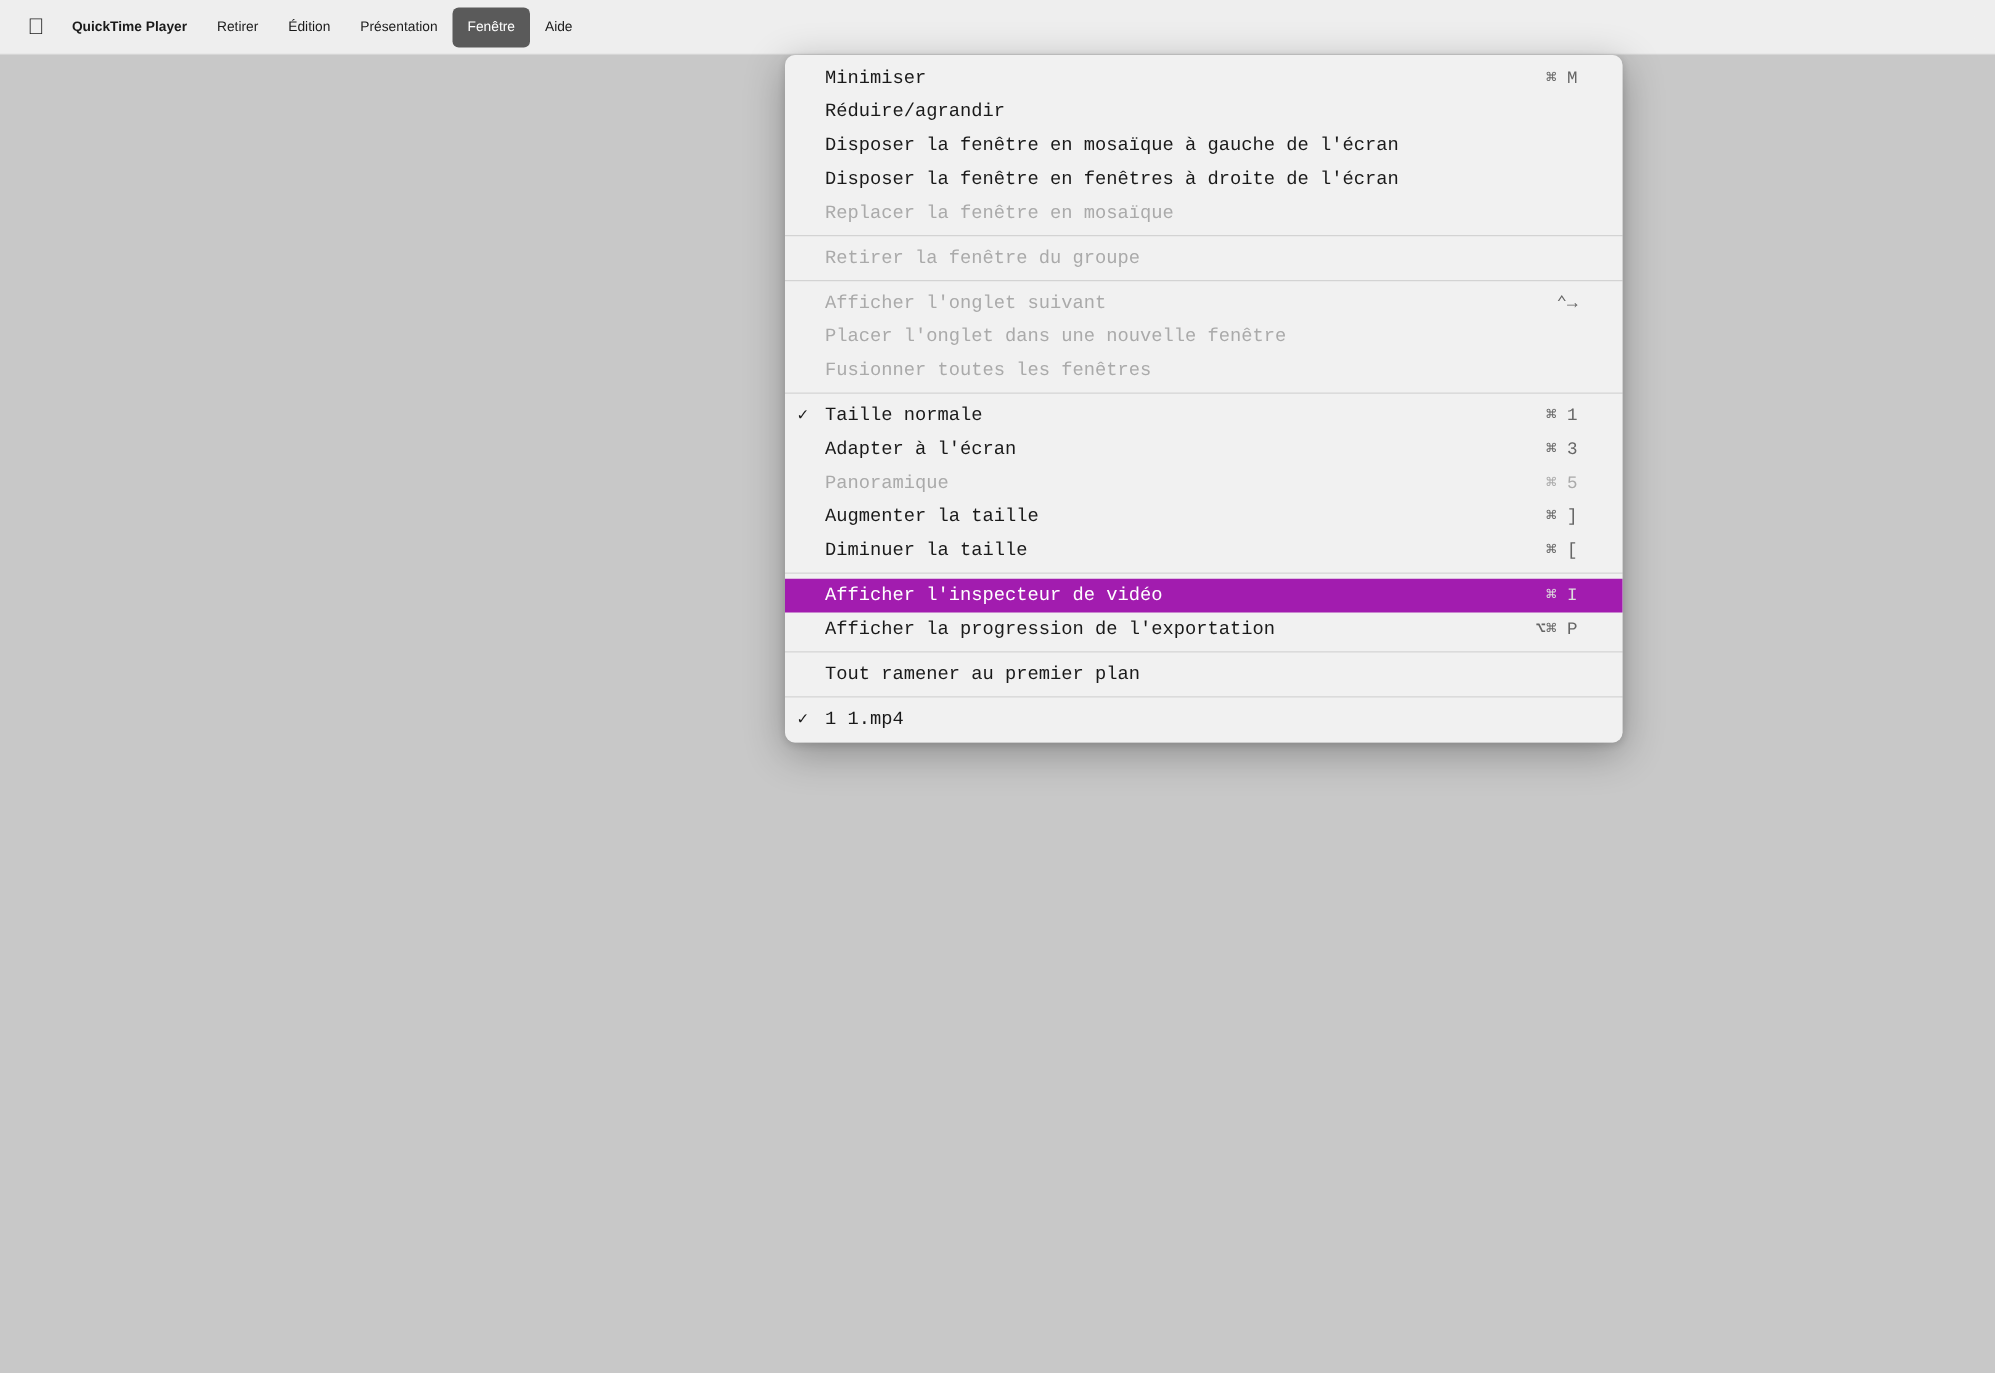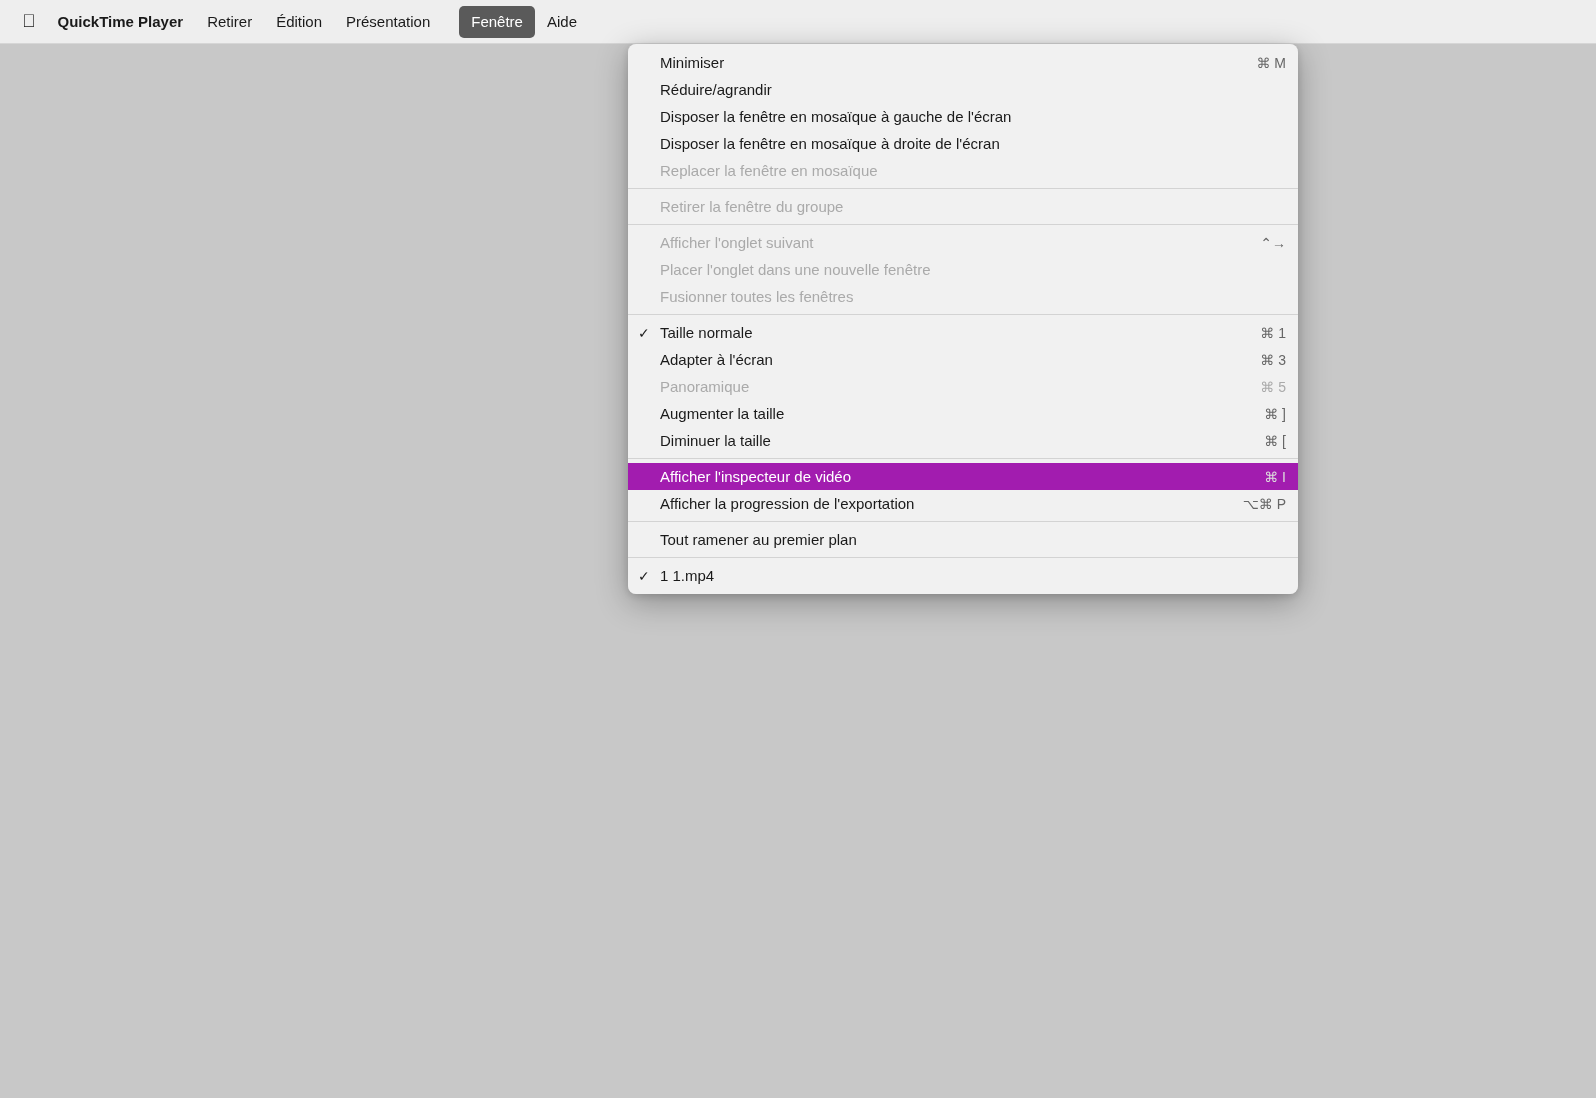--- a/index.html
+++ b/index.html
@@ -25,21 +25,21 @@
       align-items: center;
       padding: 0 12px;
       gap: 0;
       backdrop-filter: blur(10px);
       border-bottom: 1px solid rgba(0,0,0,0.1);
       z-index: 100;
     }
 
     .menubar-item {
       padding: 4px 12px;
-      font-size: 15px;
+      font-size: 11px;
       color: #1a1a1a;
       cursor: default;
       border-radius: 5px;
       white-space: nowrap;
       height: 32px;
       display: flex;
       align-items: center;
     }
 
     .menubar-item.apple-logo {
@@ -47,47 +47,47 @@
       padding: 4px 10px;
     }
 
     .menubar-item.app-name {
       font-weight: 600;
     }
 
     .menubar-item.active {
       background: #5a5a5a;
       color: white;
-      margin-left: 17px;
     }
 
     
     .dropdown-menu {
       position: absolute;
       top: 44px;
       left: 628px;
       width: 670px;
       background: rgba(242,242,242,0.97);
       border-radius: 8px;
       box-shadow: 0 8px 32px rgba(0,0,0,0.3), 0 2px 8px rgba(0,0,0,0.15);
       padding: 5px 0;
       z-index: 200;
     }
 
     .menu-item {
       display: flex;
       align-items: center;
       justify-content: space-between;
-      padding: 5px 12px 5px 32px;
+      padding: 5px 36px 5px 32px;
       font-size: 15px;
       color: #1a1a1a;
       cursor: default;
       min-height: 26px;
       position: relative;
       white-space: nowrap;
+      font-family: Liberation Mono, monospace;
     }
 
     .menu-item.disabled {
       color: #aaaaaa;
       text-align: right;
     }
 
     .menu-item.highlighted {
       background: #a21caf;
       color: white;
@@ -138,21 +138,21 @@
 
   <div class="menu-item">
     <span>Réduire/agrandir</span>
   </div>
 
   <div class="menu-item">
     <span>Disposer la fenêtre en mosaïque à gauche de l'écran</span>
   </div>
 
   <div class="menu-item">
-    <span>Disposer la fenêtre en mosaïque à droite de l'écran</span>
+    <span>Disposer la fenêtre en fenêtres à droite de l'écran</span>
   </div>
 
   <div class="menu-item disabled">
     <span>Replacer la fenêtre en mosaïque</span>
   </div>
 
   <div class="menu-divider"></div>
 
   <div class="menu-item disabled">
     <span>Retirer la fenêtre du groupe</span>

